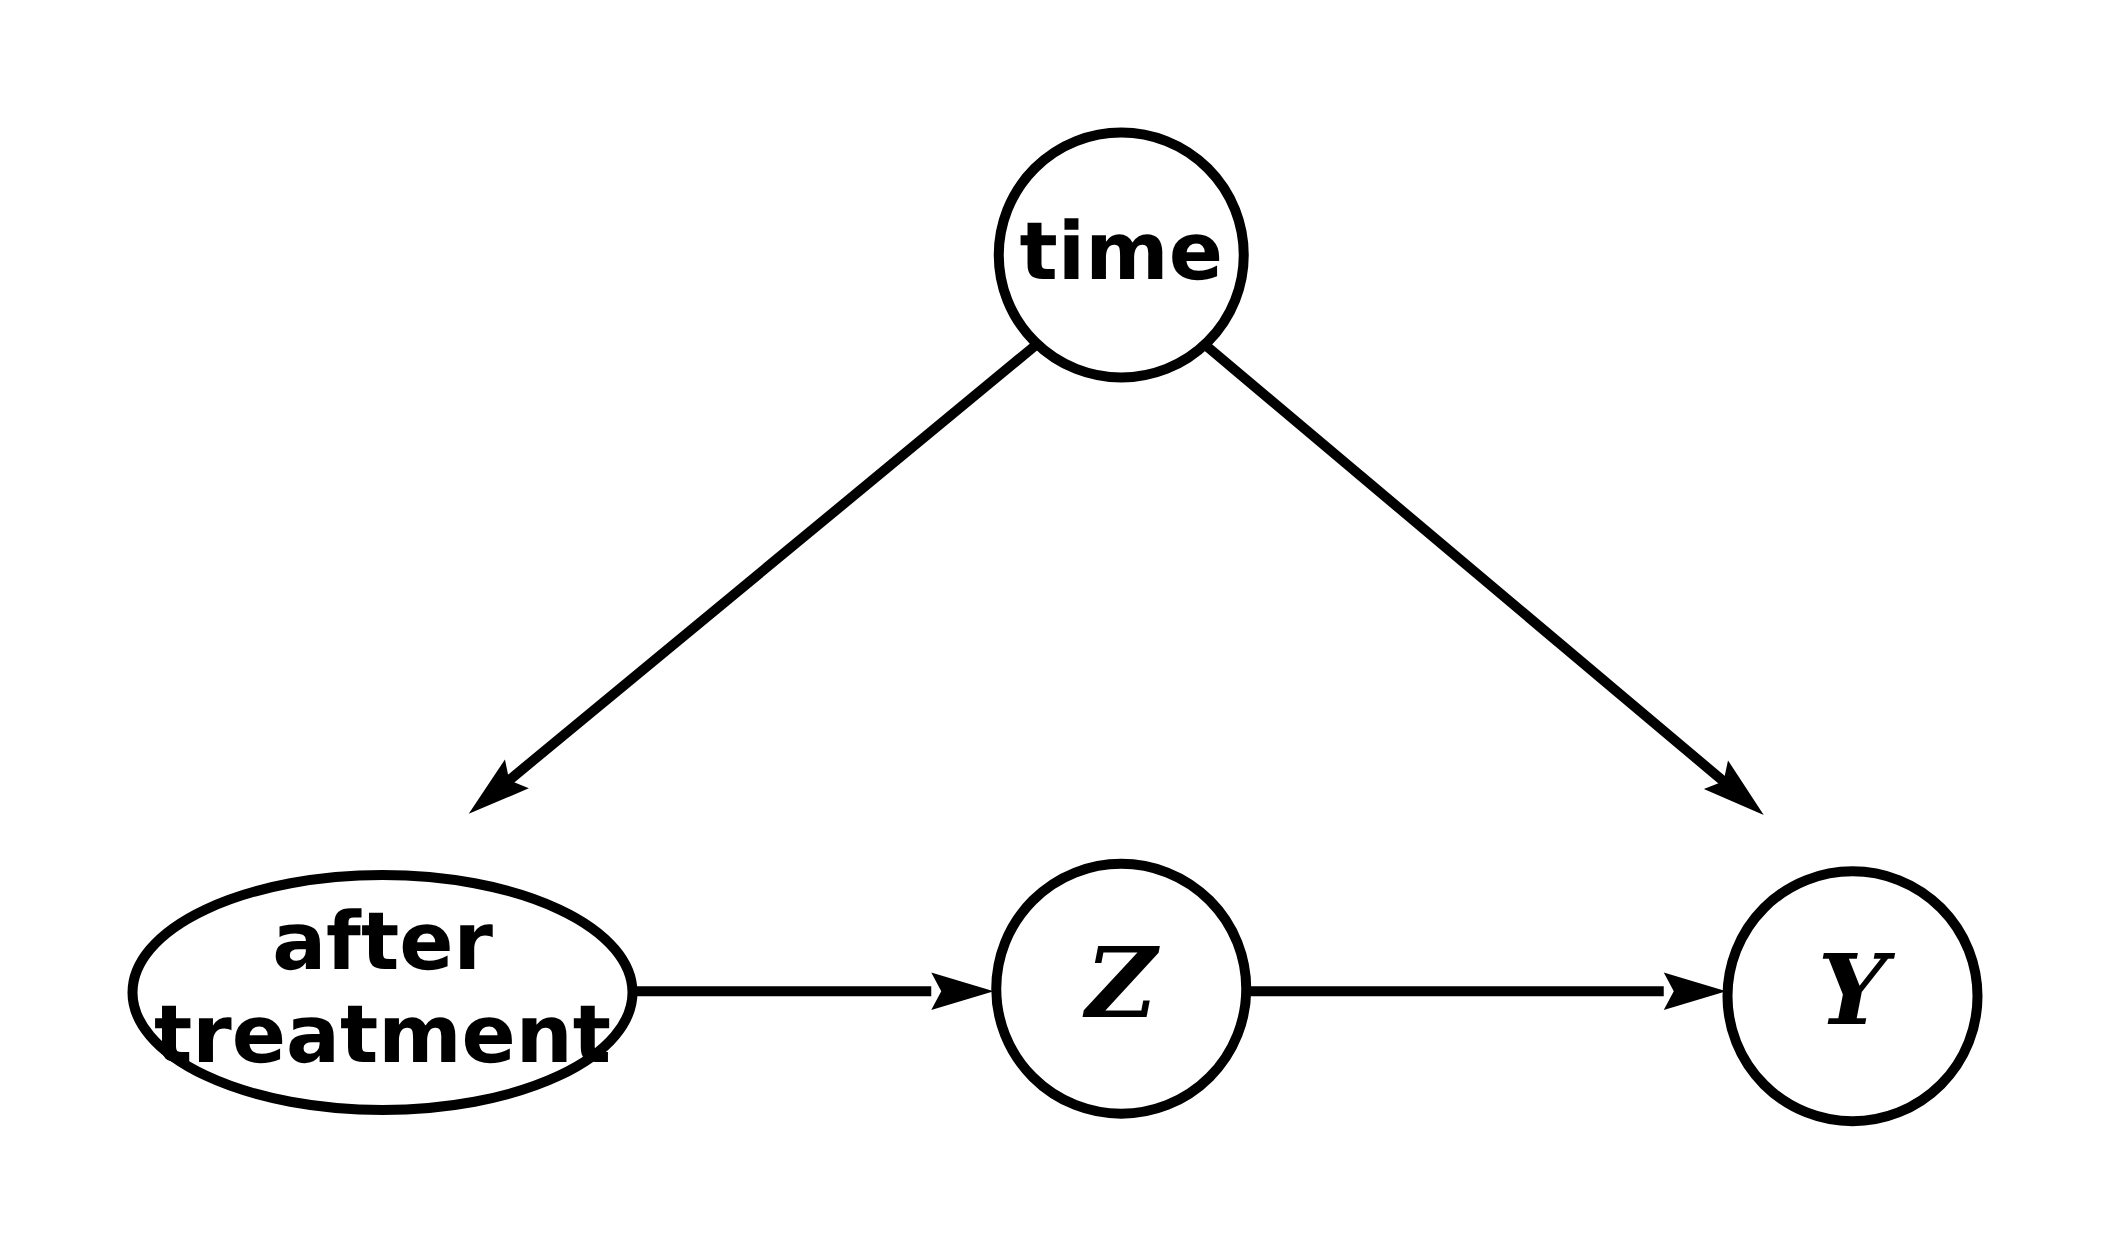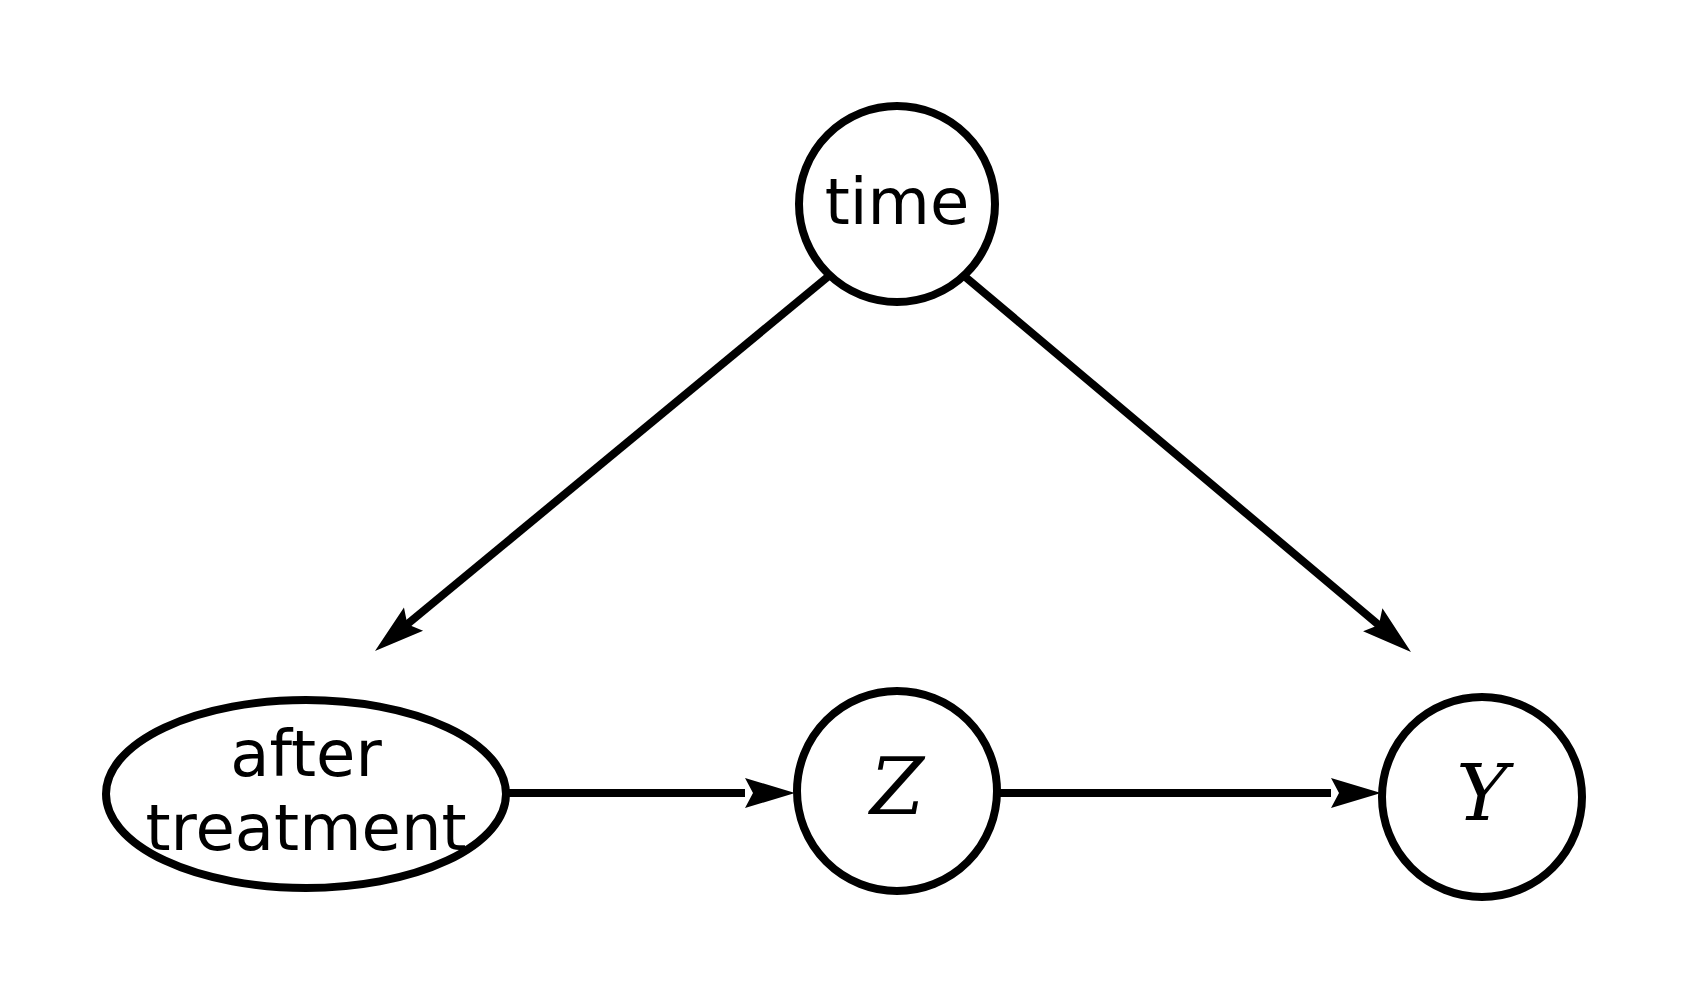--- a/index.html
+++ b/index.html
@@ -10,20 +10,21 @@
   }
   body {
     font-family: "Liberation Sans", sans-serif;
   }
   #canvas-wrap {
     position: relative;
     width: 1694px;
     height: 1005px;
     background: #fef9c3;
     overflow: hidden;
+    font-weight: bold;
   }
   svg#dag {
     display: block;
     width: 1694px;
     height: 1005px;
   }
   .node-shape {
     fill: #ffffff;
     stroke: #000000;
     stroke-width: 8;

